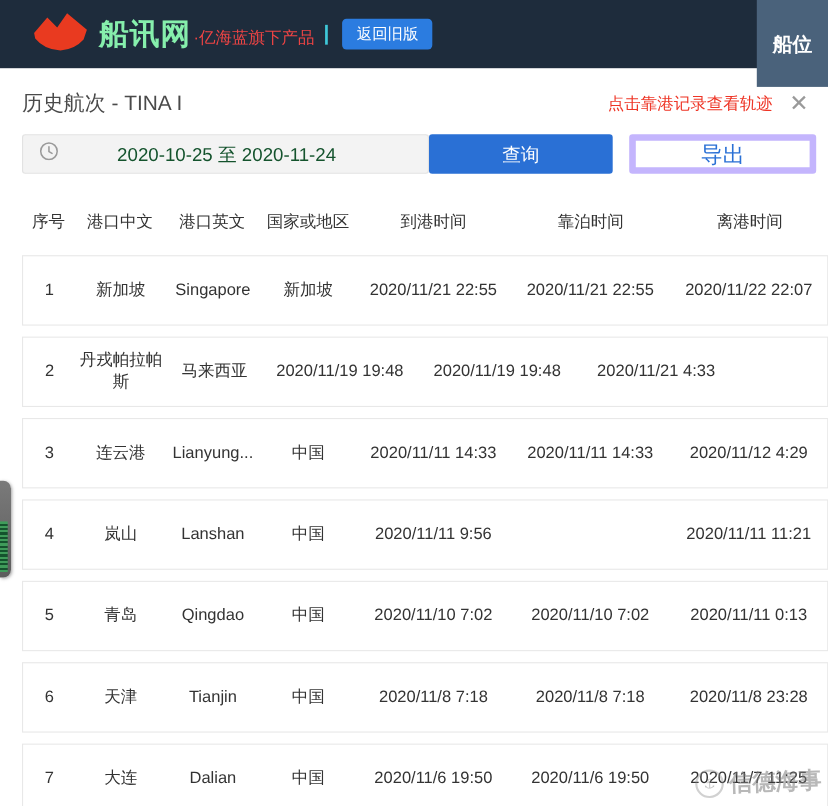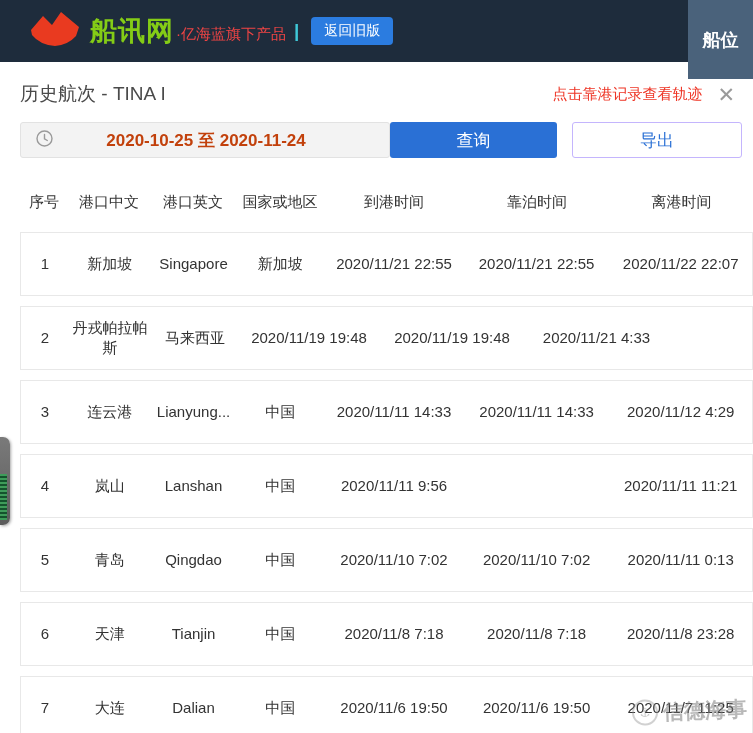--- a/index.html
+++ b/index.html
@@ -15,21 +15,21 @@
   
   .header {
     height: 62px;
     background: #1e2c3c;
     display: flex;
     align-items: center;
     position: relative;
   }
   .logo { margin-left: 28px; display: flex; align-items: center; cursor: pointer; }
   .logo svg { width: 54px; height: 42px; }
-  .brand { color: #84cc16; font-size: 27px; font-weight: bold; margin-left: 8px; letter-spacing: 1px; }
+  .brand { color: #86efac; font-size: 27px; font-weight: bold; margin-left: 8px; letter-spacing: 1px; }
   .brand-suffix { color: #ef4444; font-size: 15px; margin-left: 2px; margin-top: 6px; }
   .divider { color: #3fc8d8; font-size: 19px; font-weight: bold; margin: 0 12px 0 8px; }
   .back-btn {
     background: #2b7ce0; color: #ffffff; font-size: 14px;
     padding: 5px 13px; border-radius: 4px; border: none; cursor: pointer;
   }
   .nav-tab {
     position: absolute; right: 0; top: 0;
     width: 65px; height: 79px;
     background: #4a627b; color: #fff;
@@ -44,29 +44,29 @@
   .track-tip { margin-left: auto; color: #ee3526; font-size: 15px; }
   .close-icon { color: #9a9a9a; font-size: 21px; margin-left: 15px; cursor: pointer; line-height: 1; }
 
   
   .controls { display: flex; align-items: stretch; margin: 15px 0 0 20px; height: 36px; }
   .date-box {
     width: 370px; background: #f3f3f3; border: 1px solid #e2e2e2; border-radius: 3px;
     display: flex; align-items: center; cursor: pointer;
   }
   .date-box svg { width: 17px; height: 17px; margin-left: 15px; flex: 0 0 auto; }
-  .date-text { flex: 1; text-align: center; font-size: 17px; color: #c2410c; padding-right: 30px; font-weight: bold; }
+  .date-text { flex: 1; text-align: center; font-size: 17px; color: #14532d; padding-right: 30px; }
   .btn-query {
     width: 167px; background: #2a70d5; color: #fff; font-size: 17px;
     border: none; border-radius: 3px; cursor: pointer;
     display: flex; align-items: center; justify-content: center;
   }
   .btn-export {
-    width: 170px; margin-left: 15px; background: #fff; color: #2a70d5; font-size: 17px;
-    border: 1px solid #c4b5fd; border-radius: 3px; cursor: pointer;
+    width: 170px; margin-left: 15px; background: #fff; color: #2a70d5; font-size: 20px;
+    border: 6px solid #c4b5fd; border-radius: 3px; cursor: pointer;
     display: flex; align-items: center; justify-content: center;
   }
 
   
   .thead { display: flex; align-items: center; margin: 30px 0 0 20px; color: #444; font-size: 15px; }
   .rows { margin: 16px 0 0 20px; display: flex; flex-direction: column; gap: 10px; }
   .row-card {
     border: 1px solid #e8e8e8; background: #fff;
     display: flex; align-items: center; min-height: 64px; cursor: pointer;
   }

